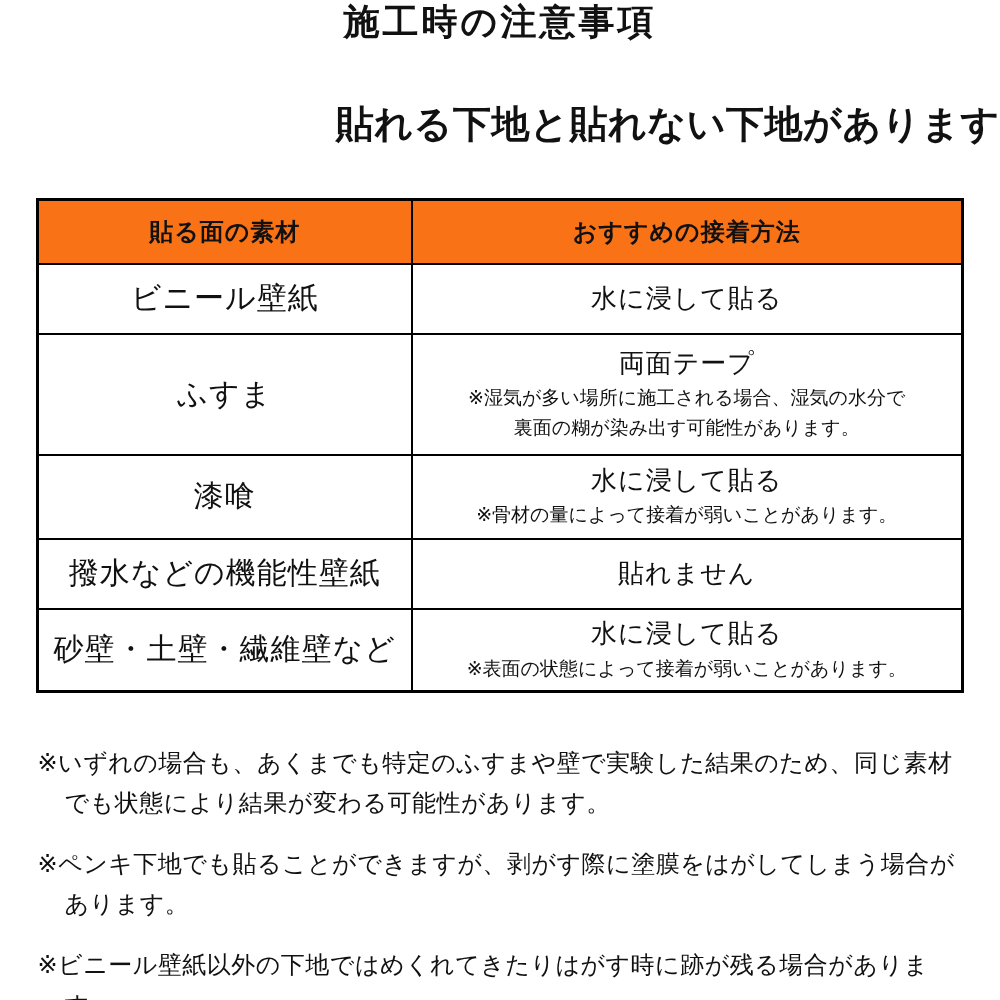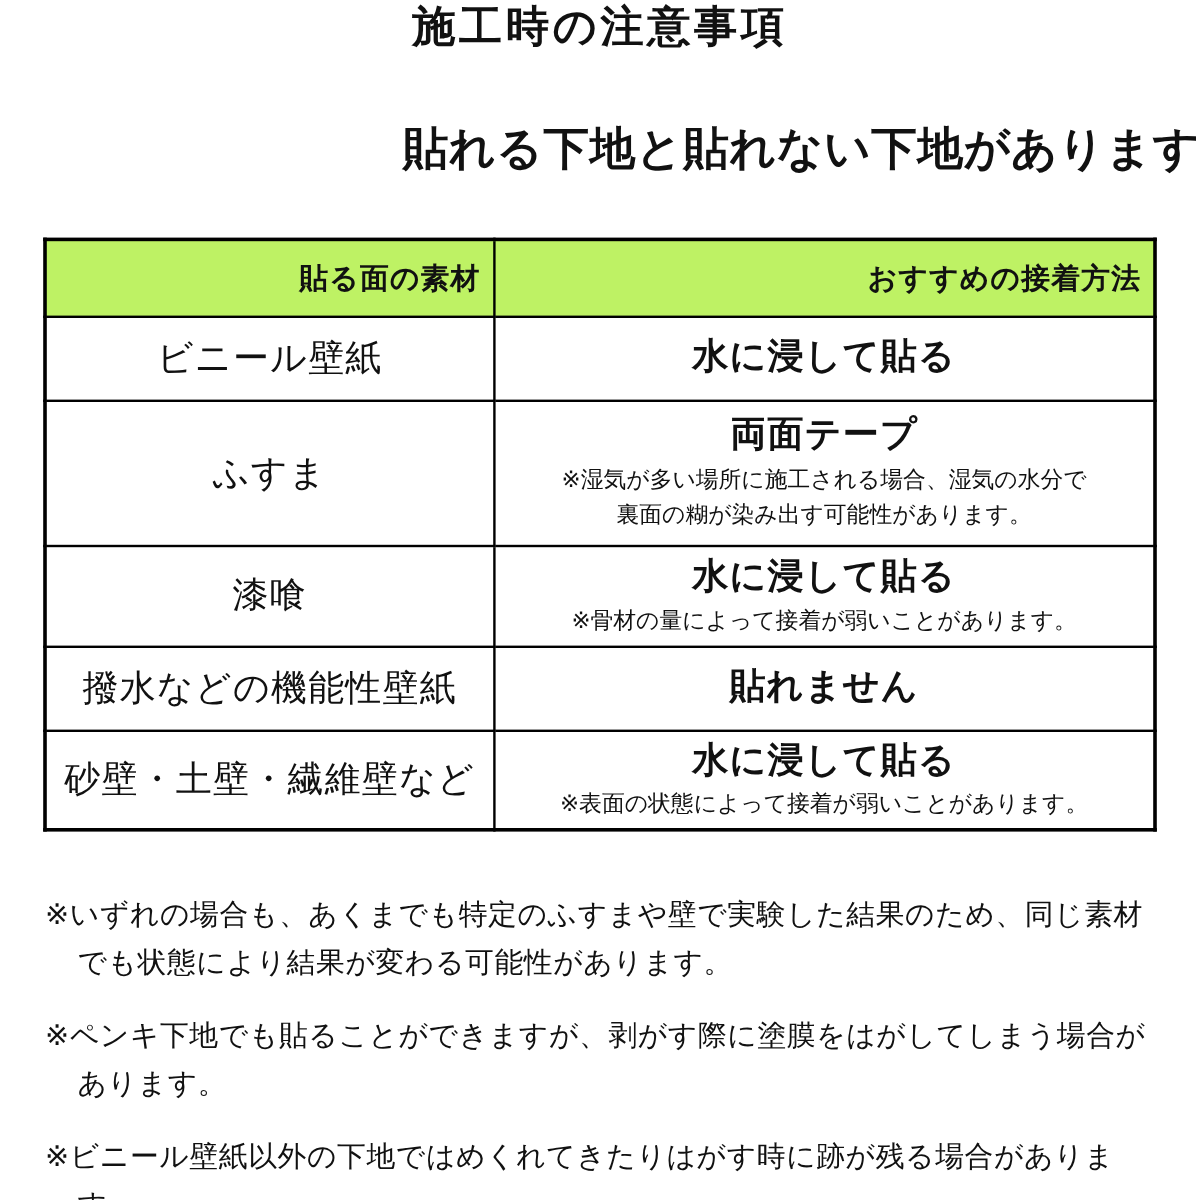--- a/index.html
+++ b/index.html
@@ -40,33 +40,32 @@
     border: 2px solid #000000;
     text-align: center;
     vertical-align: middle;
     padding: 4px 10px;
   }
   col.c-material { width: 374px; }
   col.c-method   { width: 551px; }
 
   tr.hdr { height: 64px; }
   tr.hdr th {
-    background: #bef264;
+    background: #f97316;
     font-size: 24px;
     font-weight: 600;
     letter-spacing: 1px;
-    text-align: right;
   }
   tr.r-short { height: 70px; }
   tr.r-tall  { height: 121px; }
   tr.r-med   { height: 84px; margin-top: 40px; }
   tr.r-med2  { height: 83px; }
 
   .material-cell { font-size: 30px; font-weight: 500; letter-spacing: 1px; }
-  .method-main   { font-size: 30px; font-weight: 700; letter-spacing: 1px; line-height: 1.35; }
+  .method-main   { font-size: 26px; font-weight: 400; letter-spacing: 1px; line-height: 1.35; }
   .method-note {
     font-size: 19px;
     font-weight: normal;
     line-height: 1.55;
     margin-top: 2px;
     white-space: pre-line;
     letter-spacing: 0px;
   }
   .method-note:empty { display: none; }
 

